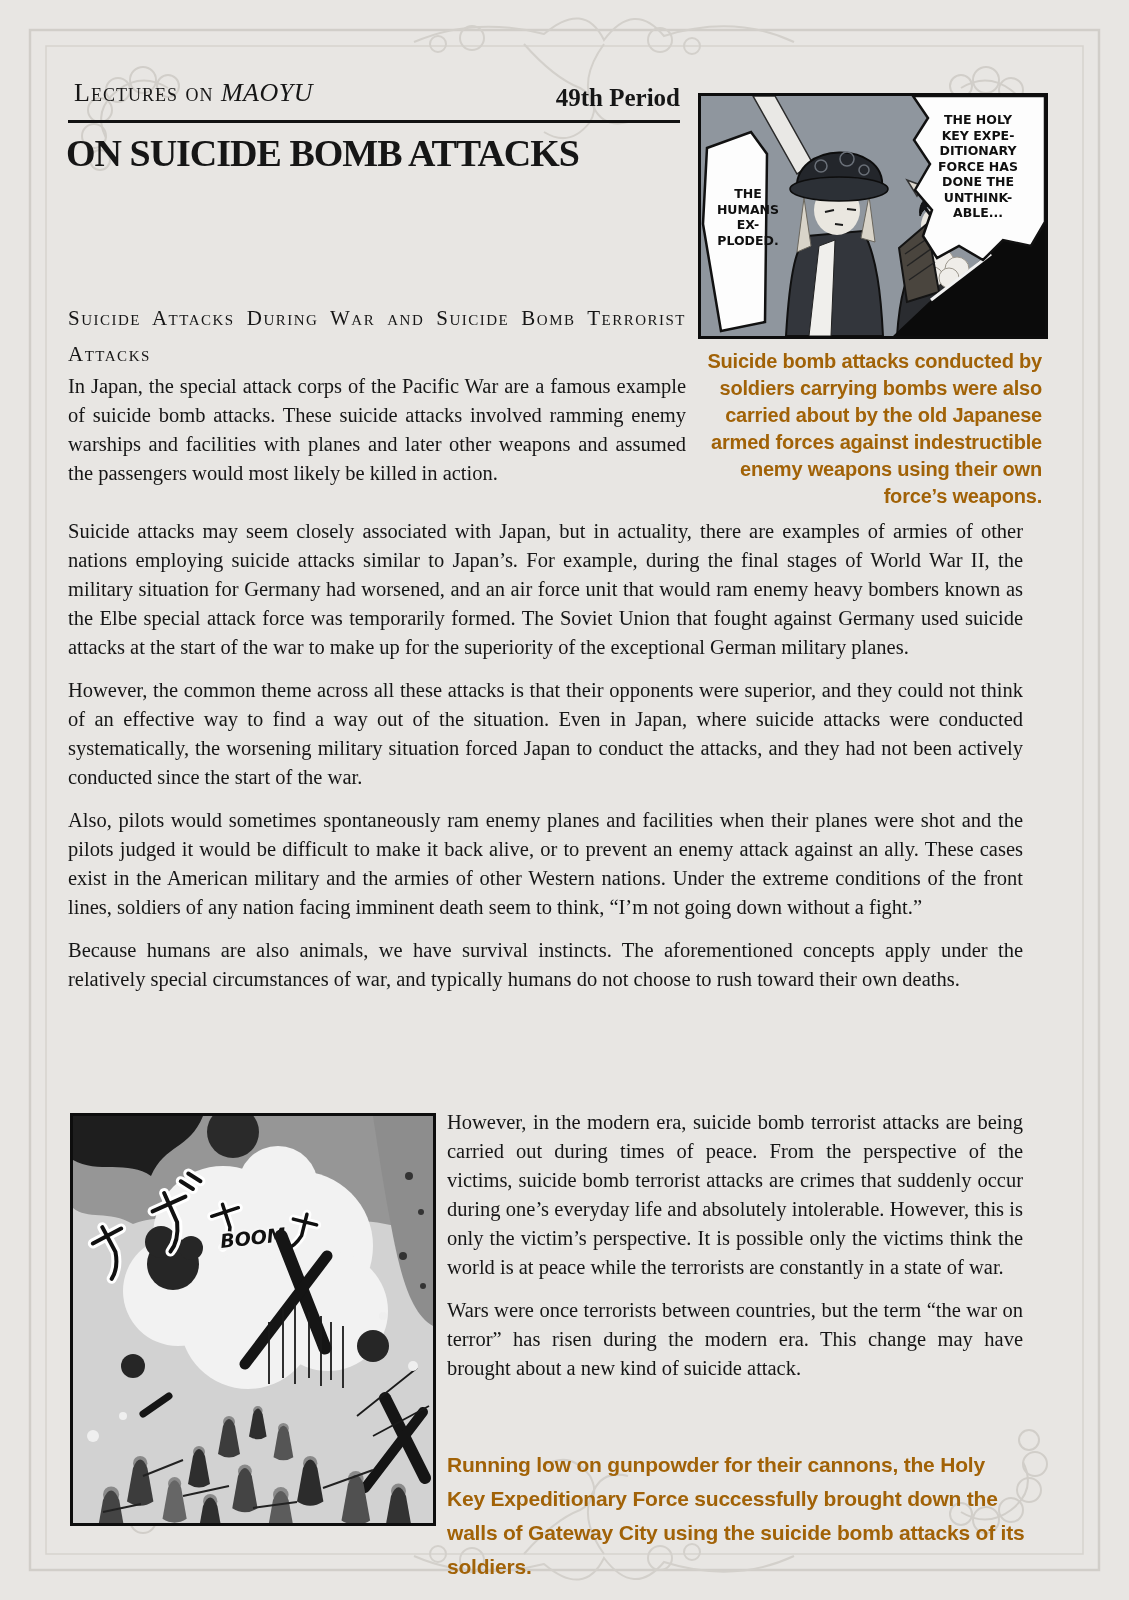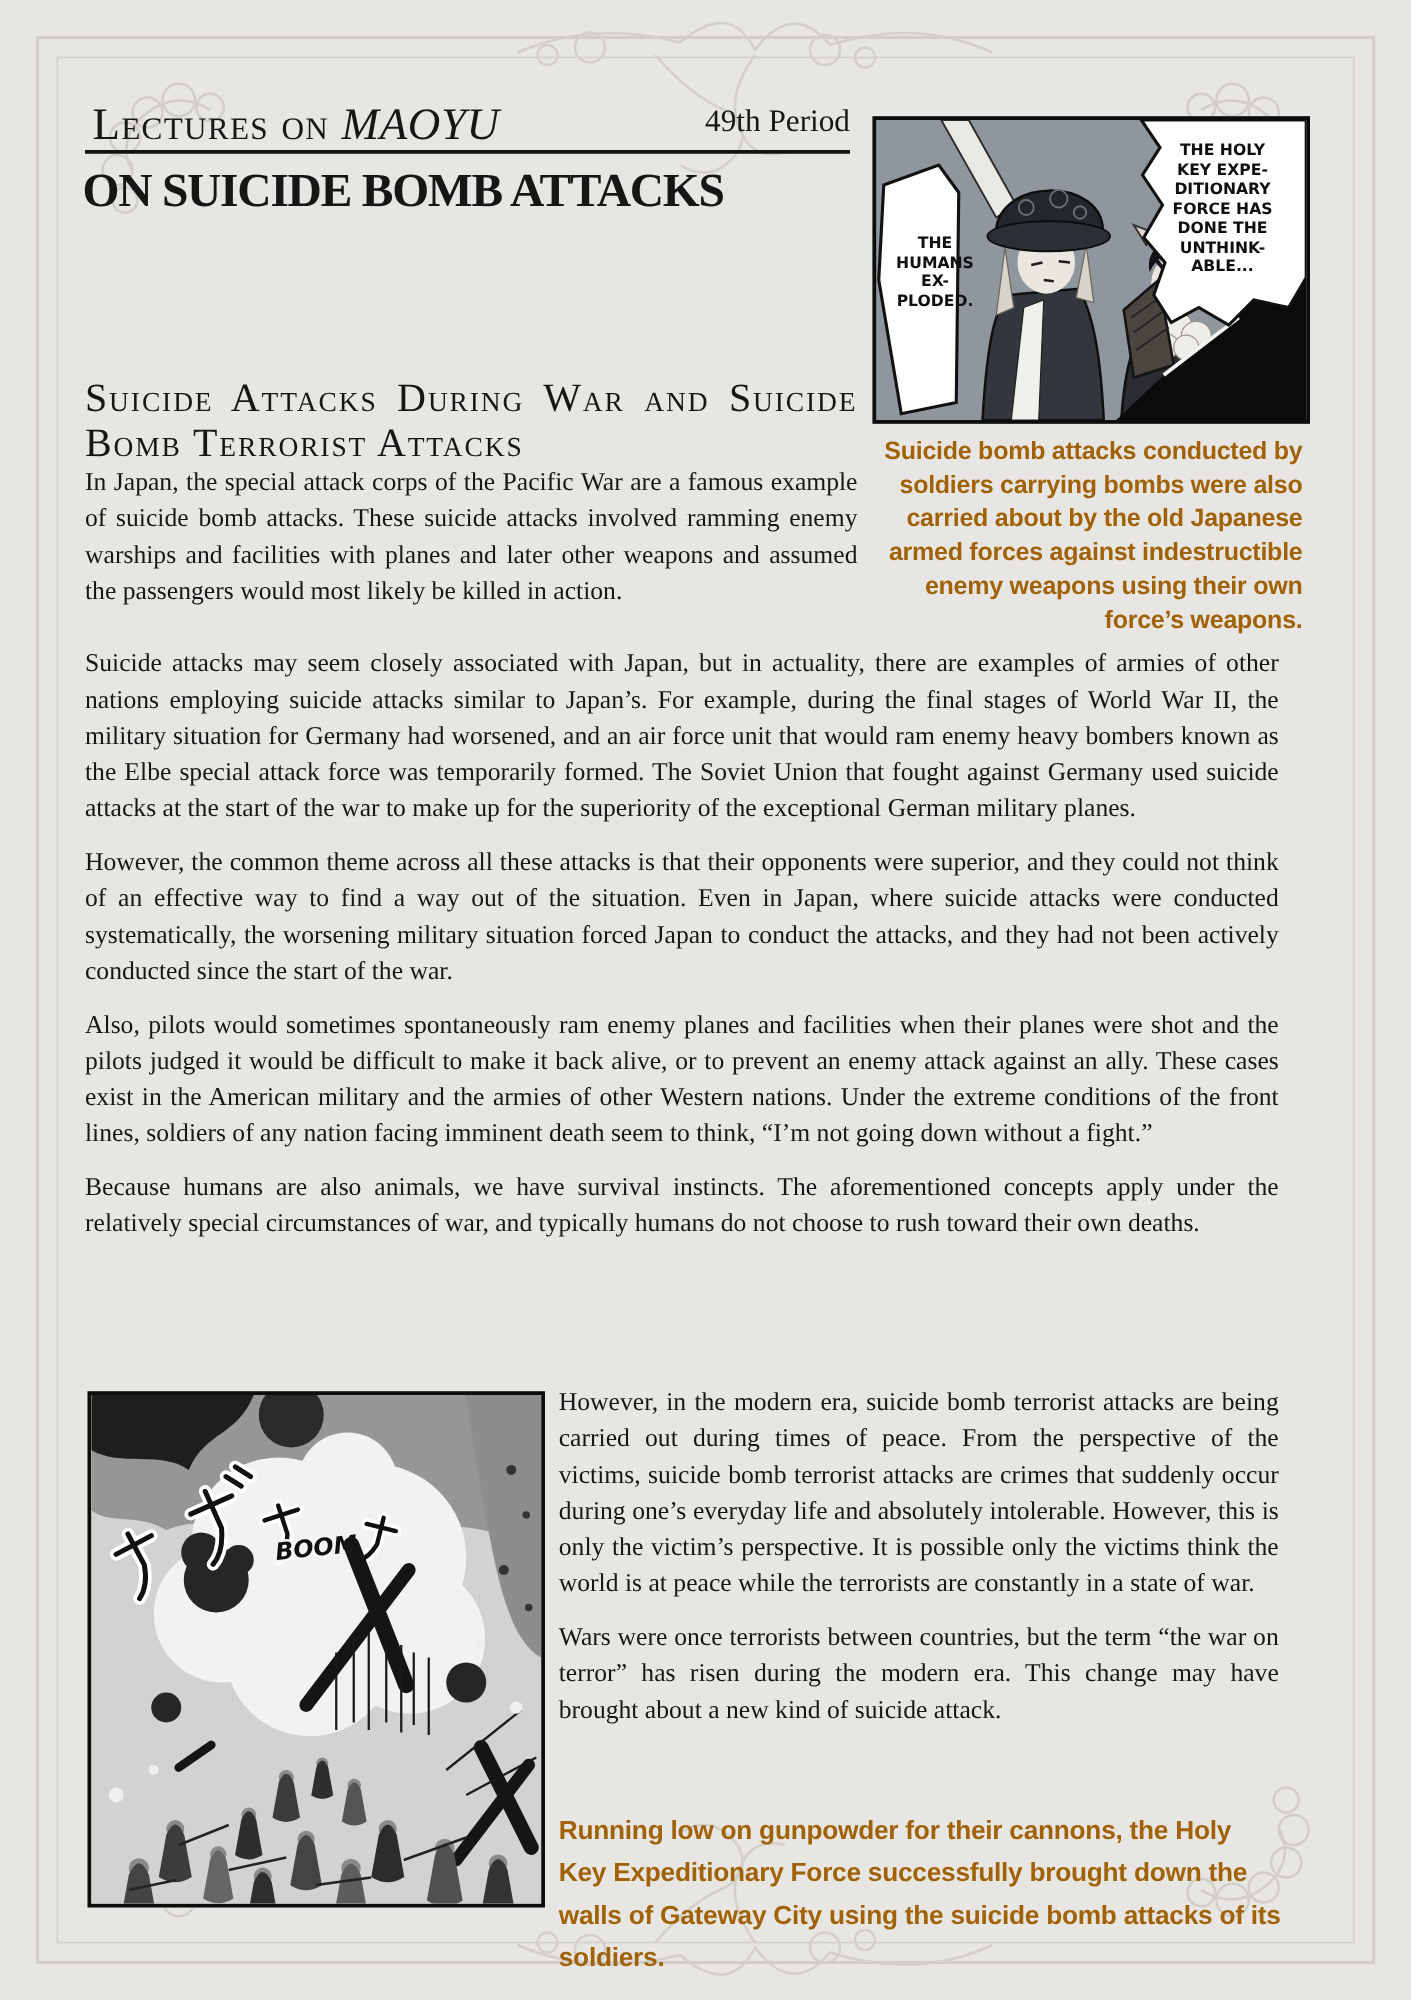--- a/index.html
+++ b/index.html
@@ -5,29 +5,29 @@
   html,body{margin:0;padding:0;background:#cfcdca;}
   .page{
     position:relative;width:1129px;height:1600px;margin:0 auto;
     background:#e8e6e3;color:#161616;overflow:hidden;
     font-family:"Liberation Serif", serif;
   }
   .abs{position:absolute;}
   
   .frame-overlay{position:absolute;inset:0;z-index:0;pointer-events:none;}
   
-  .series-title{left:74px;top:78px;font-size:36px;z-index:2;}
+  .series-title{left:74px;top:78px;font-size:26px;z-index:2;}
   .series-prefix{font-variant:small-caps;letter-spacing:1px;}
   .series-name{font-style:italic;letter-spacing:0.5px;}
-  .period{left:68px;top:84px;width:612px;text-align:right;font-size:25px;z-index:2;}
+  .period{left:68px;top:84px;width:612px;text-align:right;font-size:25px;z-index:2;font-weight:bold;}
   .header-rule{left:68px;top:120px;width:612px;height:3px;background:#121212;z-index:2;}
   
   .article-title{left:66px;top:131px;width:624px;font-size:38px;font-weight:bold;letter-spacing:-1px;white-space:nowrap;z-index:2;}
   .article-intro{left:68px;top:188px;width:614px;font-size:22px;font-weight:bold;line-height:34px;text-align:justify;z-index:2;}
-  .section-heading{left:68px;top:300px;width:618px;font-variant:small-caps;font-size:32px;line-height:36px;letter-spacing:1.5px;text-align:justify;z-index:2;}
+  .section-heading{left:68px;top:300px;width:618px;font-variant:small-caps;font-size:21px;line-height:36px;letter-spacing:1.5px;text-align:justify;z-index:2;}
   .section-body{left:68px;top:372px;width:618px;z-index:2;}
   .serif-body{font-size:20.5px;line-height:29px;text-align:justify;}
   .serif-body p{margin:0 0 14px 0;}
   
   .main-text{left:68px;top:517px;width:955px;z-index:2;}
   
   .figure{border:3px solid #0d0d0d;background:#8f969e;z-index:2;overflow:hidden;}
   .top-figure{left:698px;top:93px;width:344px;height:240px;}
   .bottom-figure{left:70px;top:1113px;width:360px;height:407px;background:#d2d2d2;}
   .figure svg{position:absolute;inset:0;display:block;}

